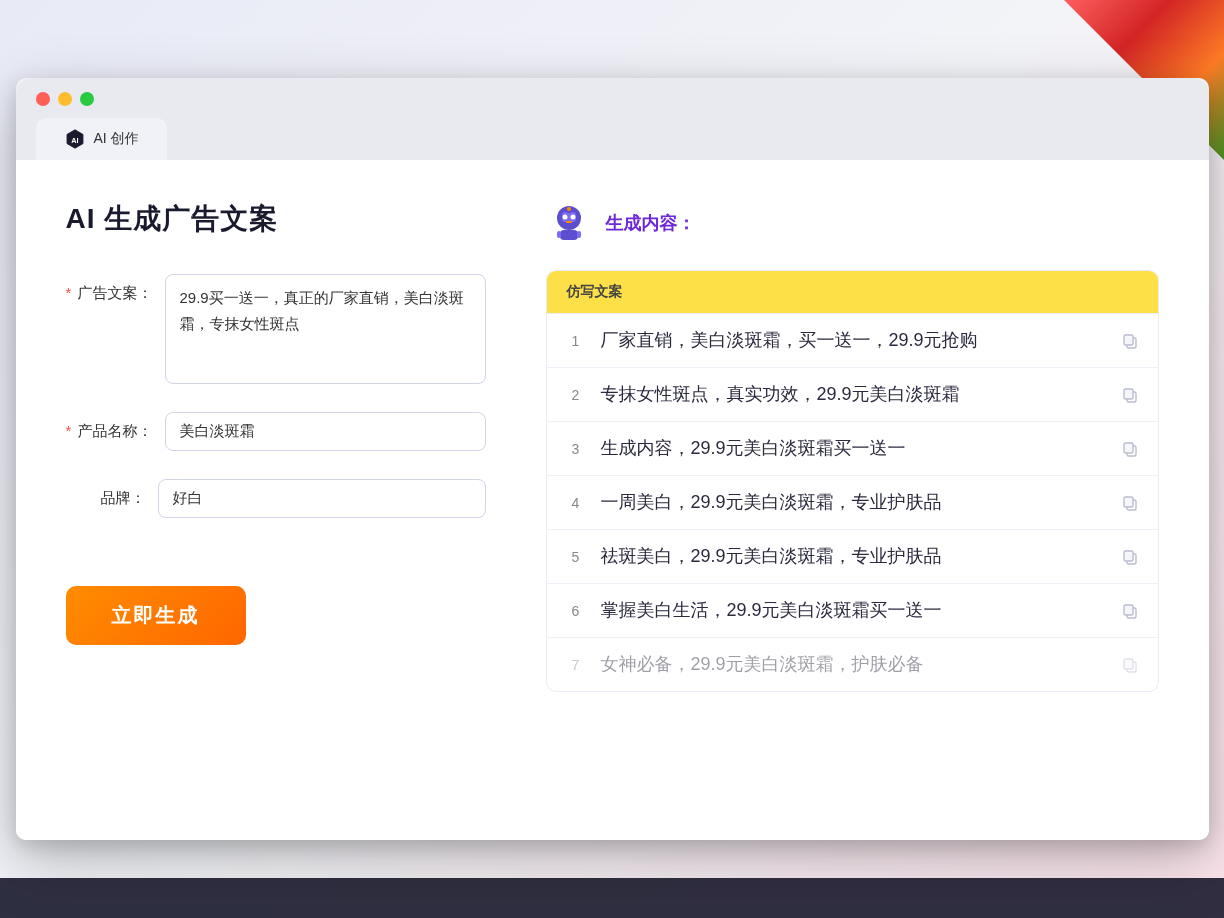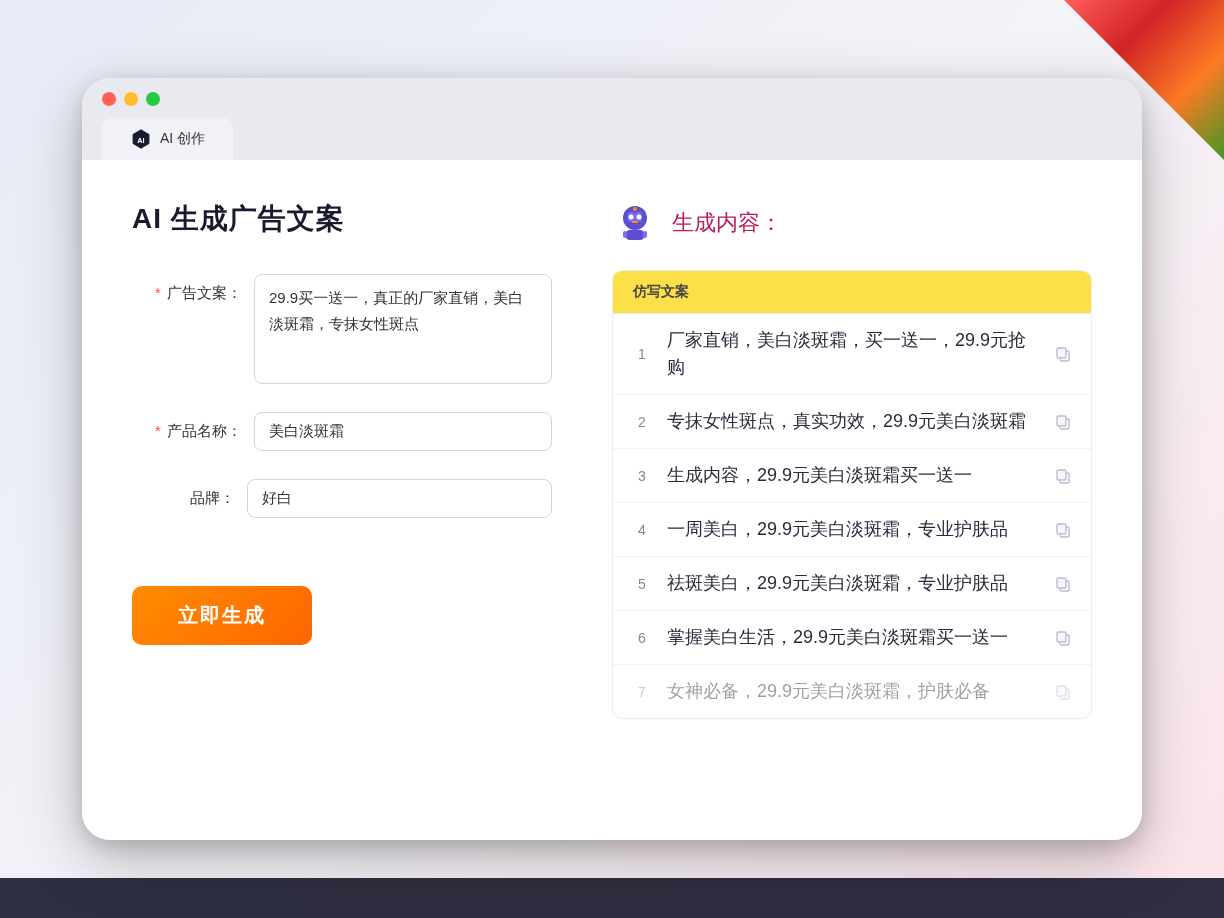--- a/index.html
+++ b/index.html
@@ -34,23 +34,23 @@
       left: 0;
       right: 0;
       height: 40px;
       background: #1a1a2e;
       opacity: 0.9;
       z-index: 0;
     }
 
     
     .browser-window {
-      width: 1060px;
+      width: 1193px;
       background: #f0f2f7;
-      border-radius: 28px;
+      border-radius: 10px;
       box-shadow: 0 20px 60px rgba(0,0,0,0.25), 0 6px 20px rgba(0,0,0,0.15);
       overflow: hidden;
       z-index: 1;
       position: relative;
     }
 
     
     .browser-chrome {
       background: #e8eaef;
       padding: 14px 20px 0 20px;
@@ -116,21 +116,20 @@
       color: #1a1a2e;
       margin-bottom: 36px;
       letter-spacing: 1px;
     }
 
     .form-group {
       display: flex;
       align-items: flex-start;
       margin-bottom: 28px;
       gap: 12px;
-      margin-left: 23px;
     }
 
     .form-label {
       font-size: 15px;
       color: #333;
       white-space: nowrap;
       padding-top: 10px;
       min-width: 80px;
       text-align: right;
     }
@@ -184,23 +183,23 @@
       gap: 14px;
       margin-bottom: 24px;
     }
 
     .robot-icon-wrap {
       width: 46px;
       height: 46px;
     }
 
     .result-title {
-      font-size: 22px;
-      font-weight: 400;
-      color: #be185d;
+      font-size: 18px;
+      font-weight: 700;
+      color: #6d28d9;
     }
 
     .result-table {
       background: #fff;
       border-radius: 10px;
       overflow: hidden;
       border: 1px solid #eaecf5;
     }
 
     .result-table-header {

